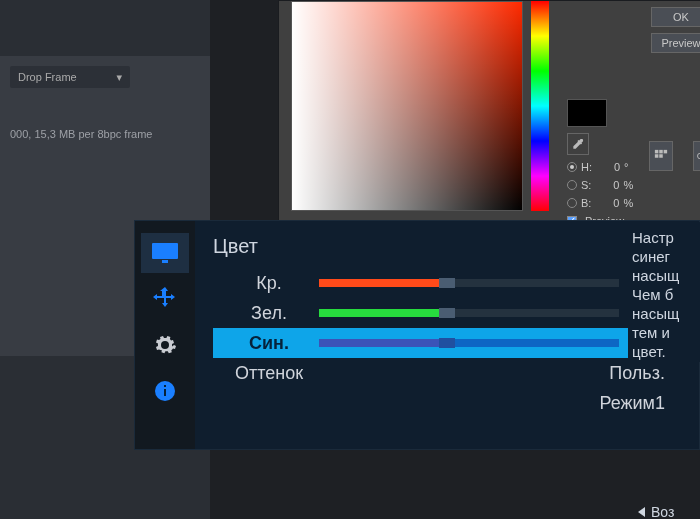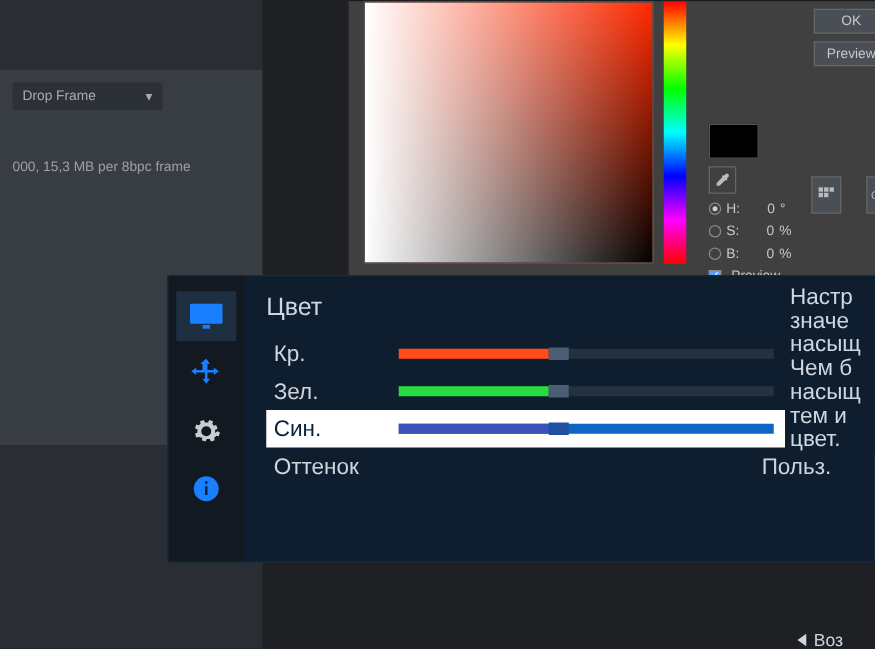--- a/index.html
+++ b/index.html
@@ -33,29 +33,29 @@
   .side-btn{width:24px;height:30px;background:#4a4e55;border:1px solid #666;color:#bbb;font-size:9px;display:flex;align-items:center;justify-content:center;}
 
   
   .osd{position:absolute;left:134px;top:220px;width:566px;height:230px;display:flex;background:#0f1e2e;border:1px solid #1a2a3a;}
   .osd-nav{width:60px;height:100%;background:#121920;display:flex;flex-direction:column;align-items:center;padding-top:12px;gap:6px;}
   .osd-icon{width:48px;height:40px;display:flex;align-items:center;justify-content:center;color:#36a0ff;}
   .osd-icon.sel{background:#1e2f42;}
   .osd-body{flex:1;padding:14px 20px 14px 18px;color:#d0d4db;font-family:"Courier New",monospace;font-size:18px;position:relative;}
   .osd-title{color:#cfd6e0;margin-bottom:10px;font-size:20px;}
   .osd-row{display:flex;align-items:center;height:30px;padding:0 6px;}
-  .osd-row.sel{background:#ffffff;color:#06223a;}
-  .osd-label{width:100px;flex:none;}
+  .osd-row.sel{background:#0ea5e9;color:#06223a;font-weight:bold;}
+  .osd-label{width:100px;flex:none;text-align:center;}
   .osd-bar{flex:1;height:8px;background:#24323f;position:relative;margin-right:14px;}
   .osd-bar .fill{position:absolute;left:0;top:0;height:100%;}
   .osd-bar .knob{position:absolute;top:-1px;width:16px;height:10px;background:#4a5d72;}
   .osd-val{width:40px;text-align:right;font-size:18px;}
   .osd-val.r{color:#ff3a3a;} .osd-val.g{color:#2fe24a;}
   .osd-text-val{margin-left:auto;padding-right:8px;}
-  .osd-help{position:absolute;right:0;top:226px;width:72px;height:140px;background:#0f1e2e;color:#cfd6e0;font-family:"Courier New",monospace;font-size:18px;padding:6px 4px;line-height:19px;}
+  .osd-help{position:absolute;right:0;top:226px;width:72px;height:140px;background:#0f1e2e;color:#cfd6e0;font-family:"Courier New",monospace;font-size:15px;padding:6px 4px;line-height:19px;}
   .osd-bottom{position:absolute;right:4px;bottom:0;height:28px;color:#cfd6e0;font-family:"Courier New",monospace;font-size:14px;display:flex;align-items:center;gap:6px;}
   .tri{display:inline-block;width:0;height:0;border-top:5px solid transparent;border-bottom:5px solid transparent;border-right:7px solid #cfd6e0;}
 </style>
 </head>
 <body>
 
 <div class="bg-left-panel">
   <div class="drop-frame">
     <span>Drop Frame</span>
     <span>▾</span>
@@ -190,27 +190,28 @@
       </div>
       <span class="osd-val" style="color:#0d3c6b">40</span>
     </div>
 
     <div class="osd-row">
       <span class="osd-label">Оттенок</span>
       <span class="osd-text-val">Польз.</span>
     </div>
 
     <div class="osd-row">
+      <span class="osd-text-val">Режим1</span>
     </div>
   </div>
 </div>
 
 <div class="osd-help" style="position:absolute;left:628px;top:222px;">
   <div>Настр</div>
-  <div>значе</div>
+  <div>синег</div>
   <div>насыщ</div>
   <div>Чем б</div>
   <div>насыщ</div>
   <div>тем и</div>
   <div>цвет.</div>
 </div>
 
 <div class="osd-bottom" style="position:absolute;left:638px;top:498px;">
   <span class="tri"></span>
   <span>Воз</span>

